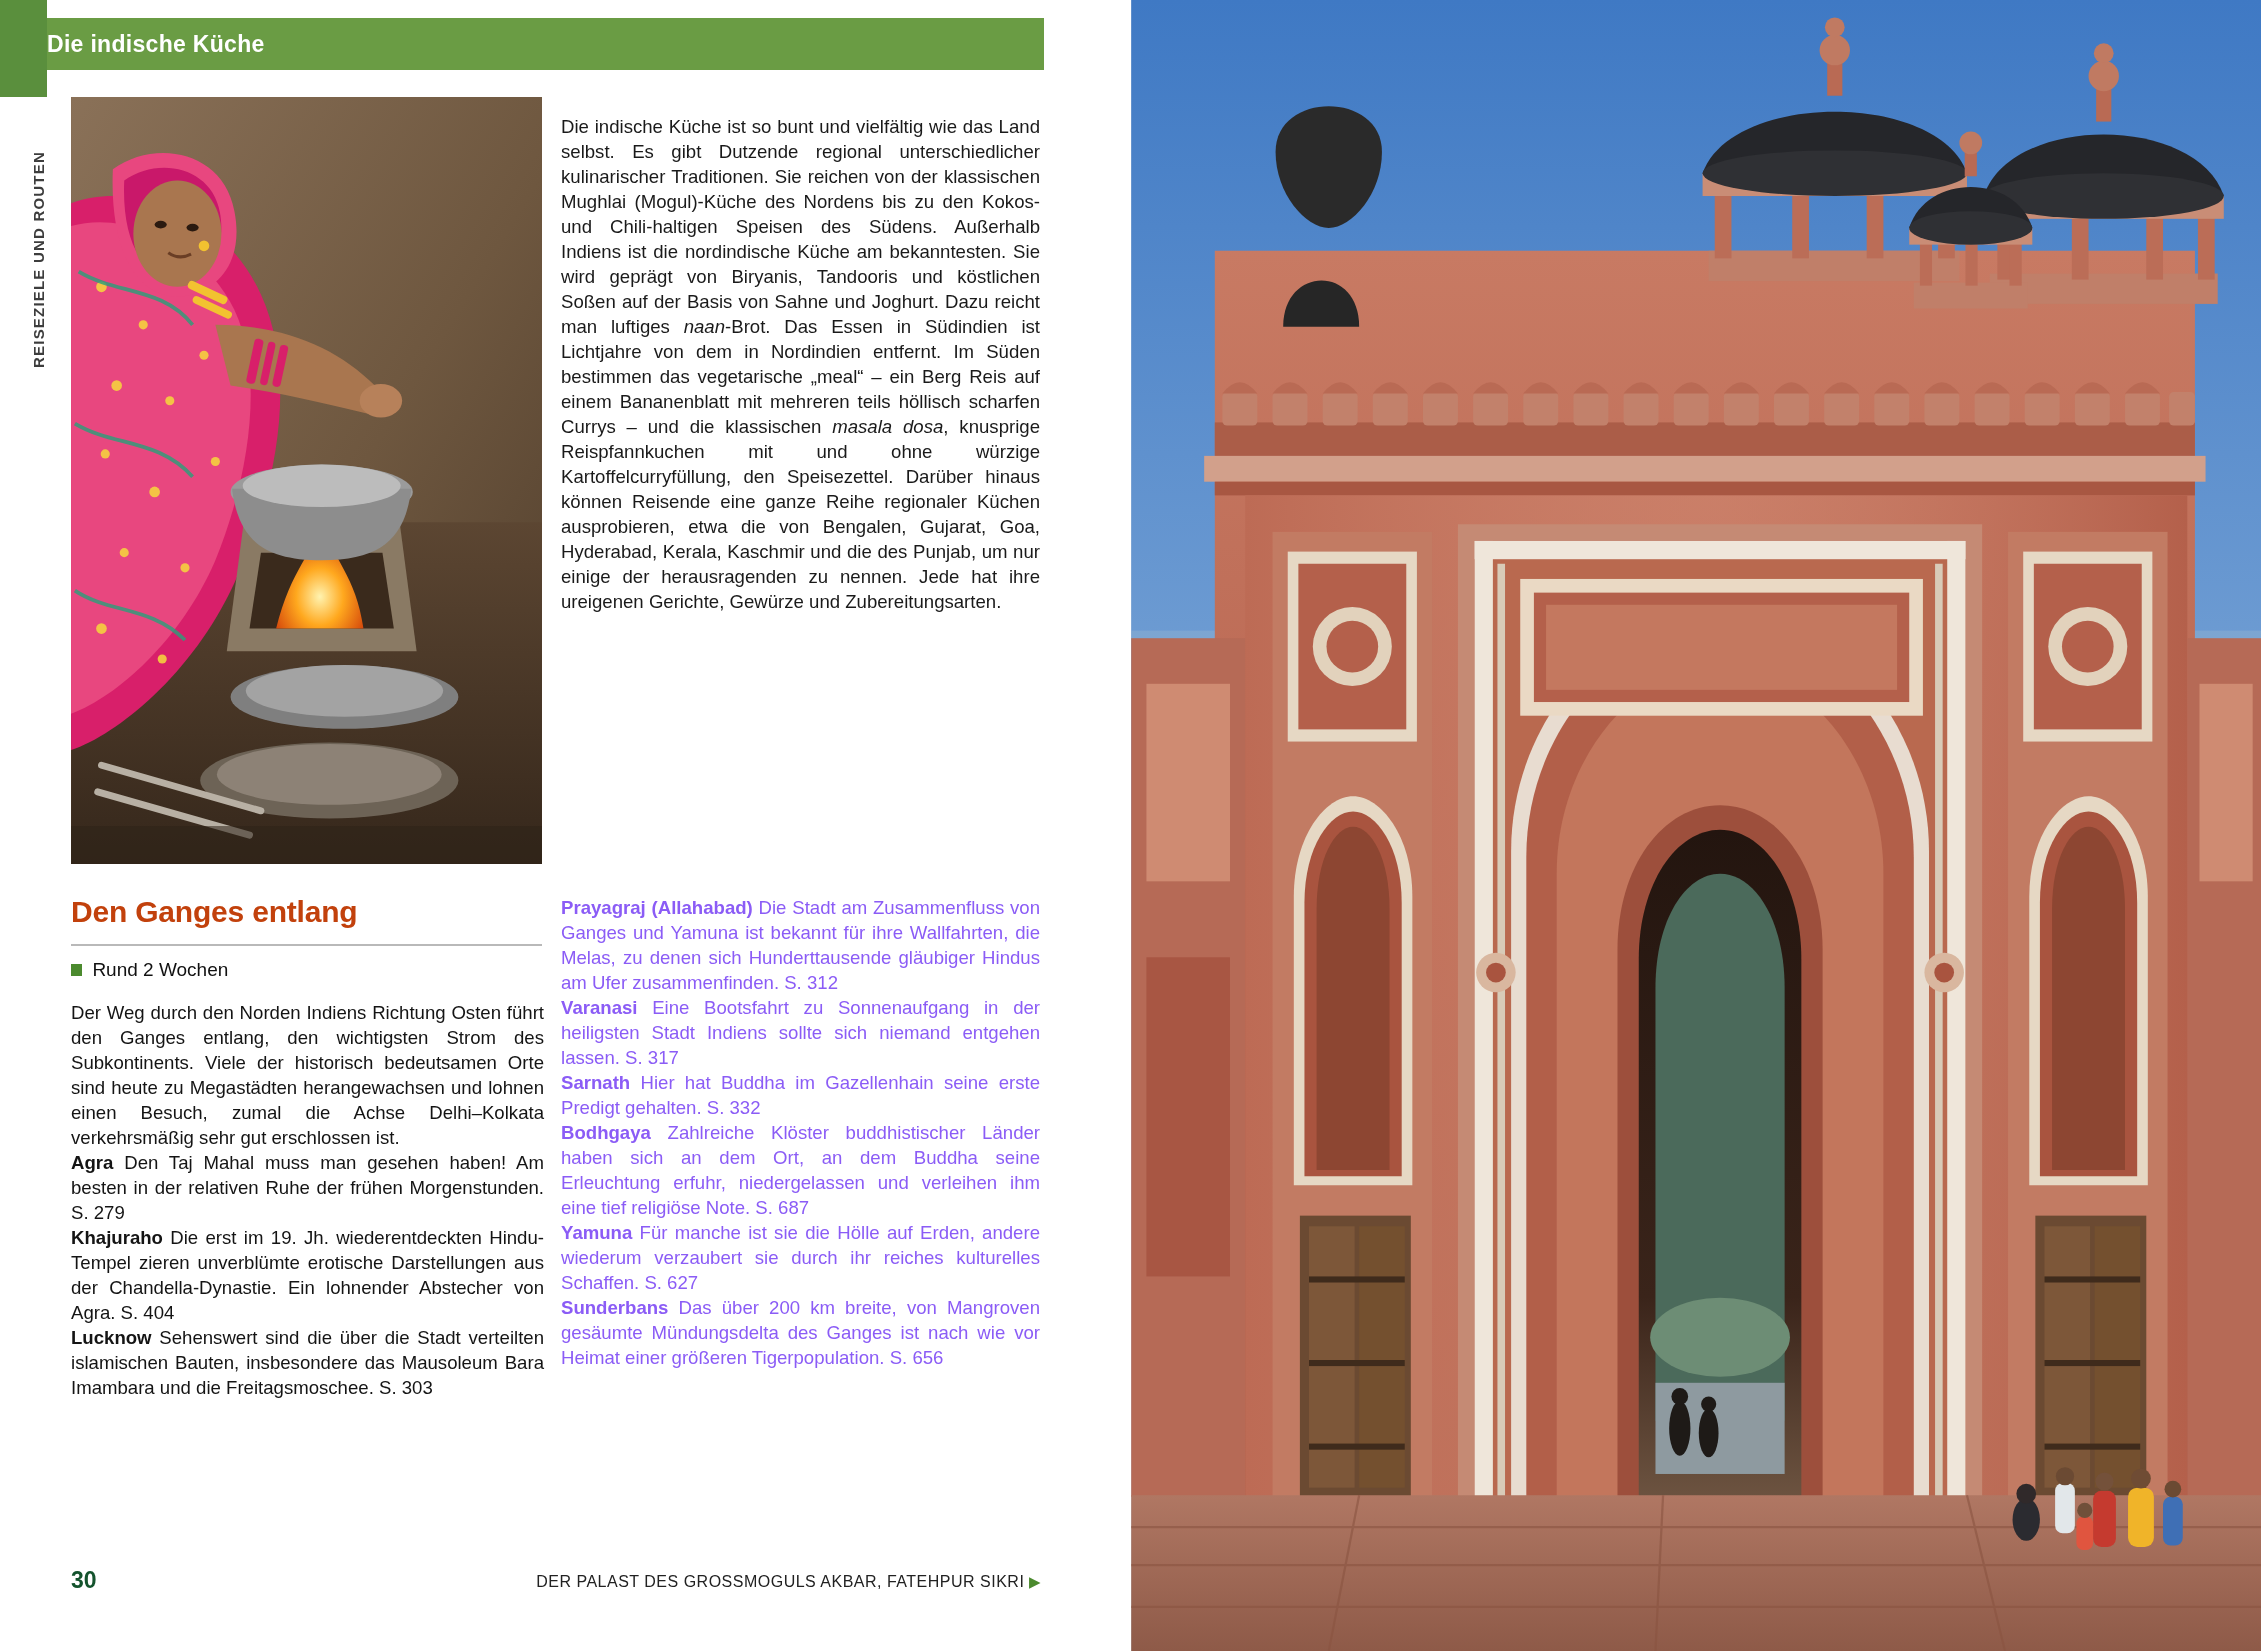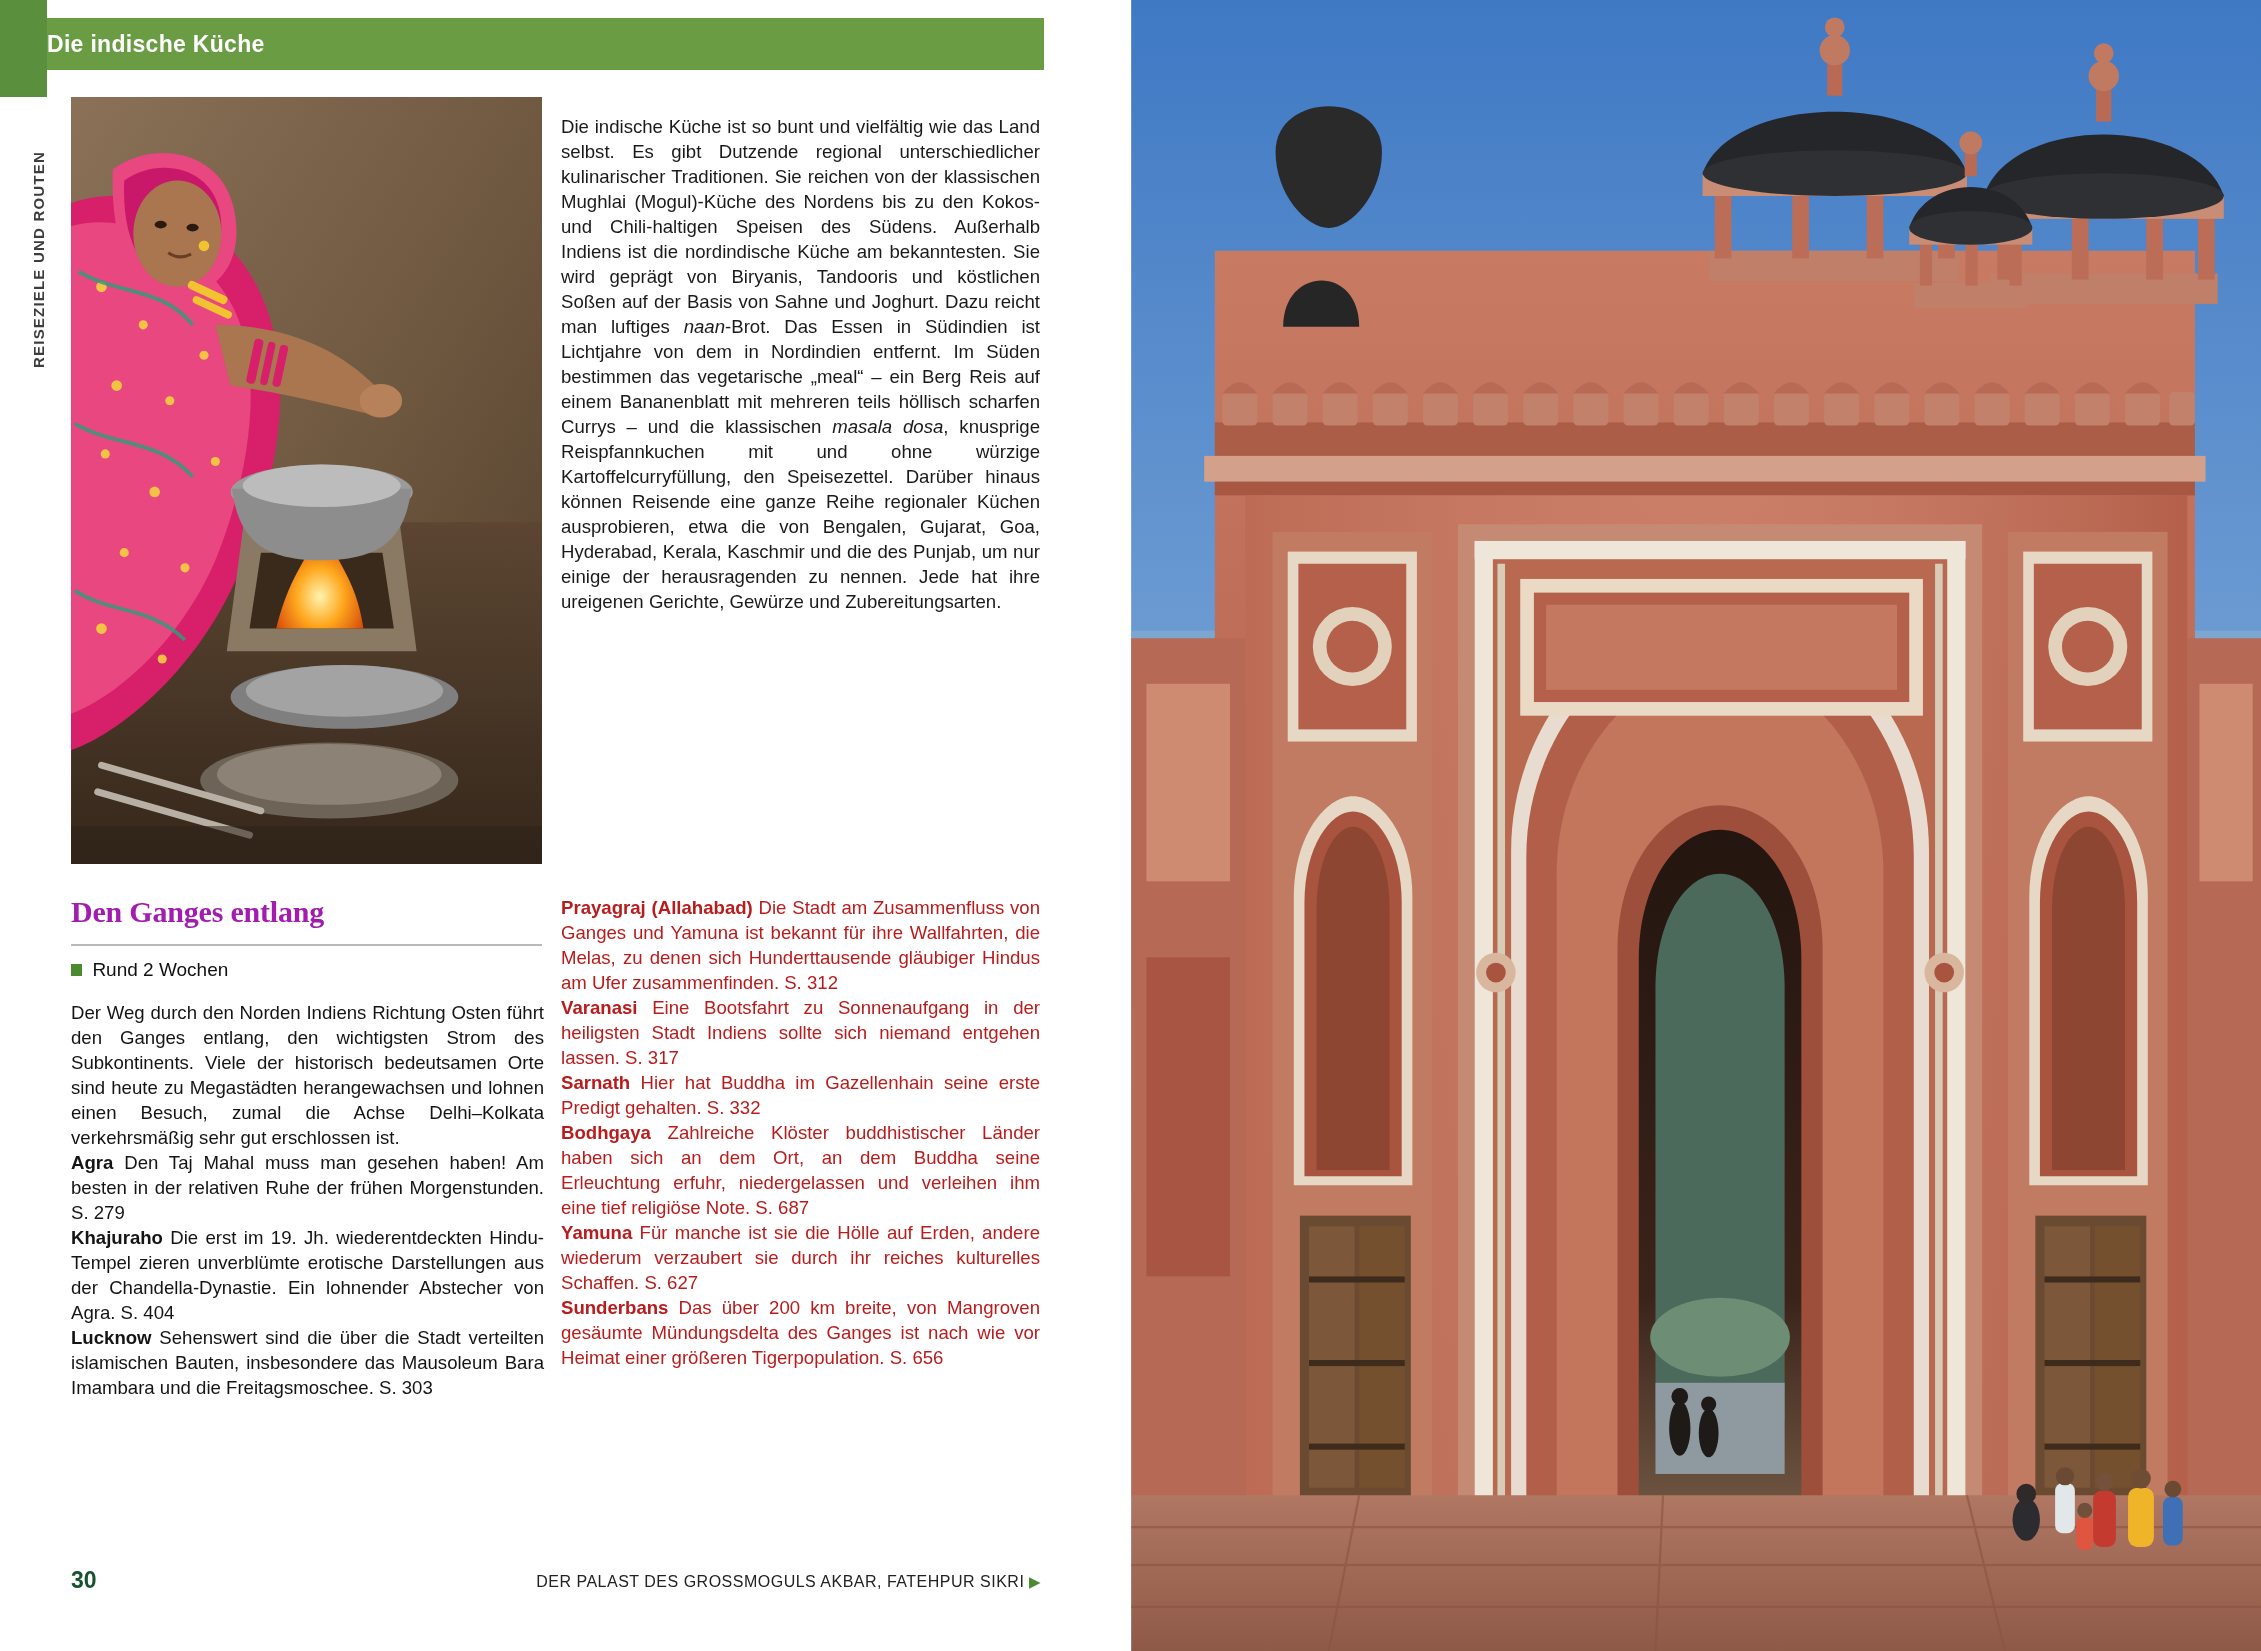--- a/index.html
+++ b/index.html
@@ -85,23 +85,22 @@
   .infobox-text b { font-weight: normal; }
   .infobox-text i { font-style: italic; }
 
   
   .route-heading {
     position: absolute;
     left: 71px; top: 895px;
     width: 471px;
     font-size: 30px;
     font-weight: bold;
-    color: #a21caf;
+    color: #c2410c;
     letter-spacing: -0.2px;
-    font-family: Liberation Serif, serif;
   }
   .route-rule {
     position: absolute;
     left: 71px; top: 944px;
     width: 471px;
     height: 1.5px;
     background: #b9b9b9;
   }
   .route-duration {
     position: absolute;
@@ -128,21 +127,21 @@
     color: #141414;
     text-align: justify;
     hyphens: auto;
   }
   .col-right {
     position: absolute;
     left: 561px; top: 895px;
     width: 479px;
     font-size: 18.6px;
     line-height: 1.345;
-    color: #b91c1c;
+    color: #8b5cf6;
     text-align: justify;
     hyphens: auto;
   }
   .col-left p, .col-right p { margin: 0; }
   .col-left b, .col-right b { font-weight: bold; }
 
   
   .page-number {
     position: absolute;
     left: 71px; top: 1567px;

